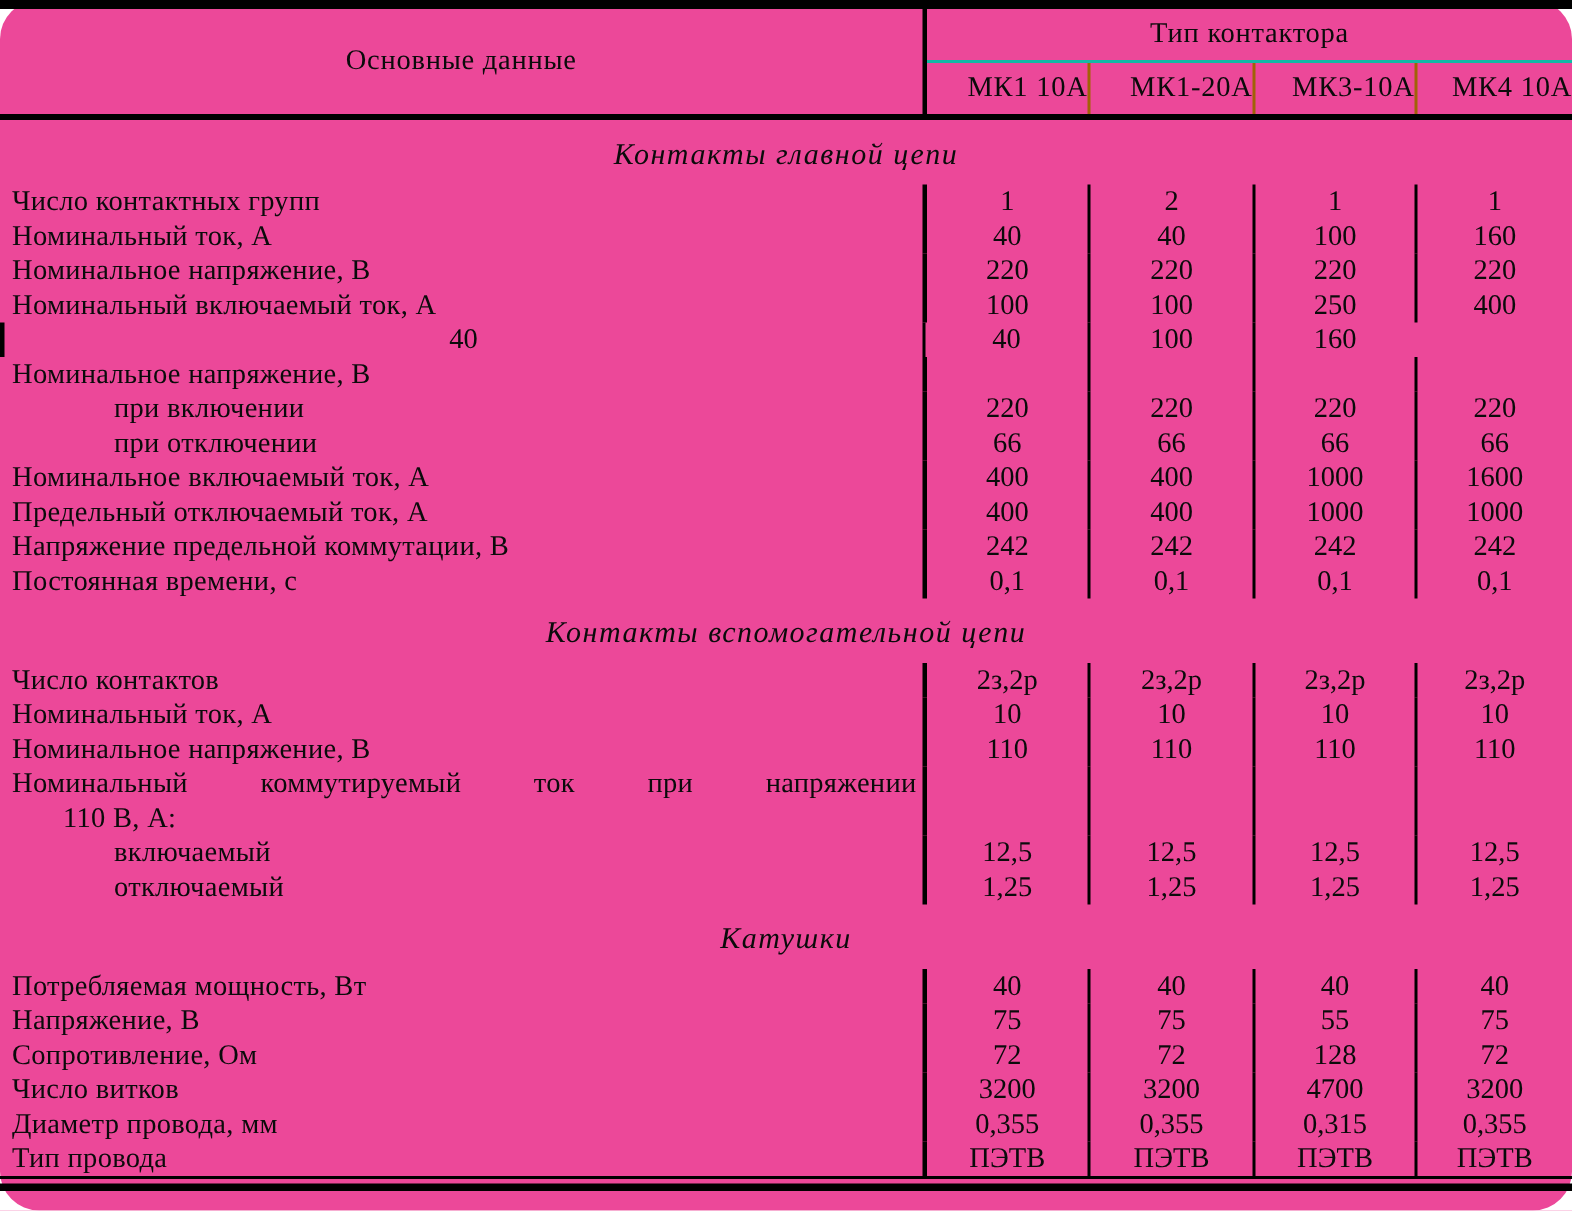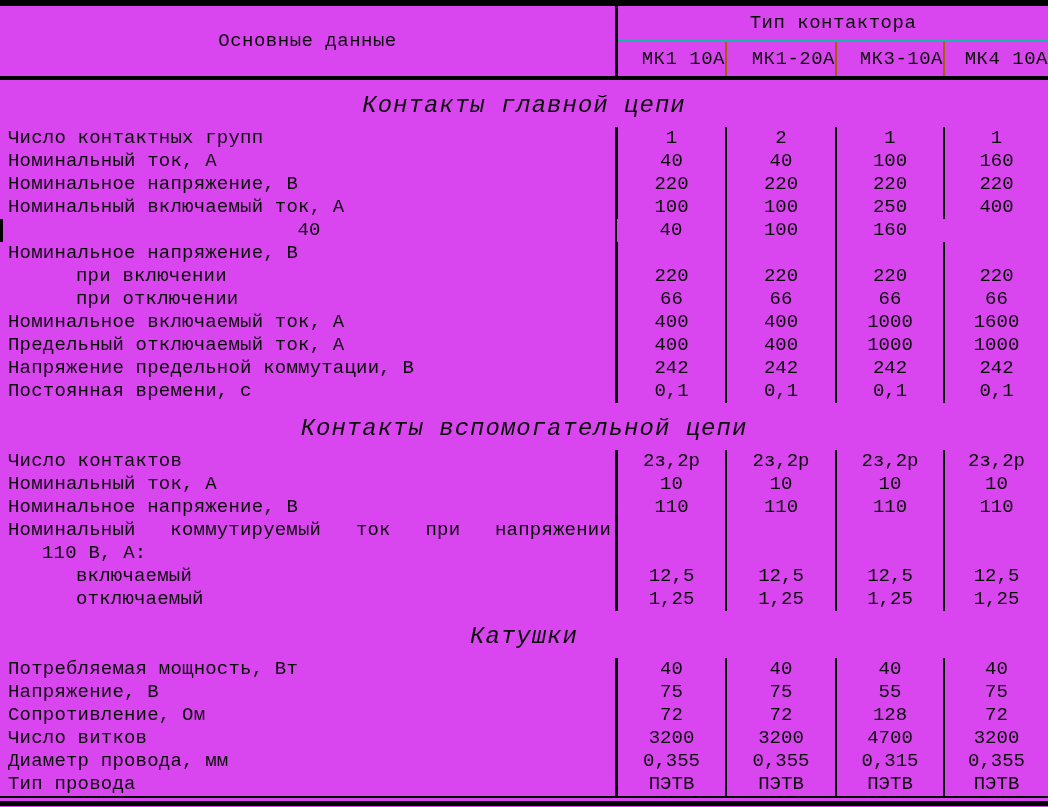--- a/index.html
+++ b/index.html
@@ -6,25 +6,26 @@
     margin: 0;
     padding: 0;
     background: #ffffff;
     width: 1048px;
     height: 807px;
     overflow: hidden;
   }
   .page {
     width: 1048px;
     height: 807px;
-    background: #d946ef;
+    background: #ec4899;
     color: #0b0b0b;
-    font-family: Liberation Mono, monospace;
+    font-family: Liberation Serif, serif;
     font-size: 19px;
     position: relative;
+    border-radius: 26px;
   }
   .spec-table { width: 1048px; }
 
   
   .top-rule { height: 0; border-top: 6px solid #000; }
   .header-rule { height: 0; border-top: 4px solid #000; }
   .bottom-rule { height: 3px; border-top: 2px solid #000; border-bottom: 5px solid #000; }
 
   
   .header { display: grid; grid-template-columns: 615px 433px; }
@@ -40,21 +41,21 @@
   .h-cols { display: grid; grid-template-columns: 107px 110px 108px 105px; }
   .h-col {
     height: 34px; line-height: 34px; text-align: right;
     white-space: nowrap; letter-spacing: 0.5px;
   }
   .h-col + .h-col { border-left: 2px solid #a16207; }
 
   
   .sec-title-row { text-align: center; padding: 12px 0 8px 0; }
   .sec-title {
-    font-style: italic; font-size: 24px; letter-spacing: 1px;
+    font-style: italic; font-size: 20px; letter-spacing: 1px;
   }
   .row { display: grid; grid-template-columns: 615px 110px 110px 108px 105px; }
   .lbl {
     padding-left: 8px; line-height: 23px; min-height: 23px;
     white-space: nowrap; overflow: hidden; letter-spacing: 0.2px;
   }
   .lbl.ind1 { padding-left: 42px; }
   .lbl.ind2 { padding-left: 76px; }
   .lbl.just {
     white-space: normal; text-align: justify; text-align-last: justify;

